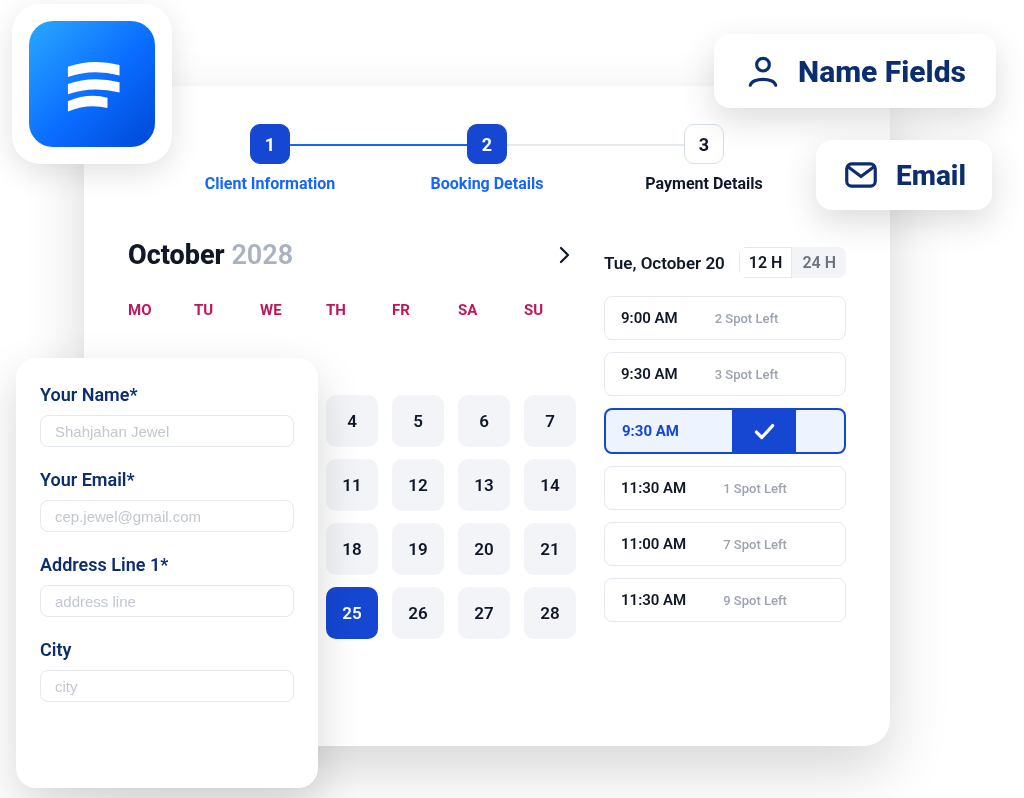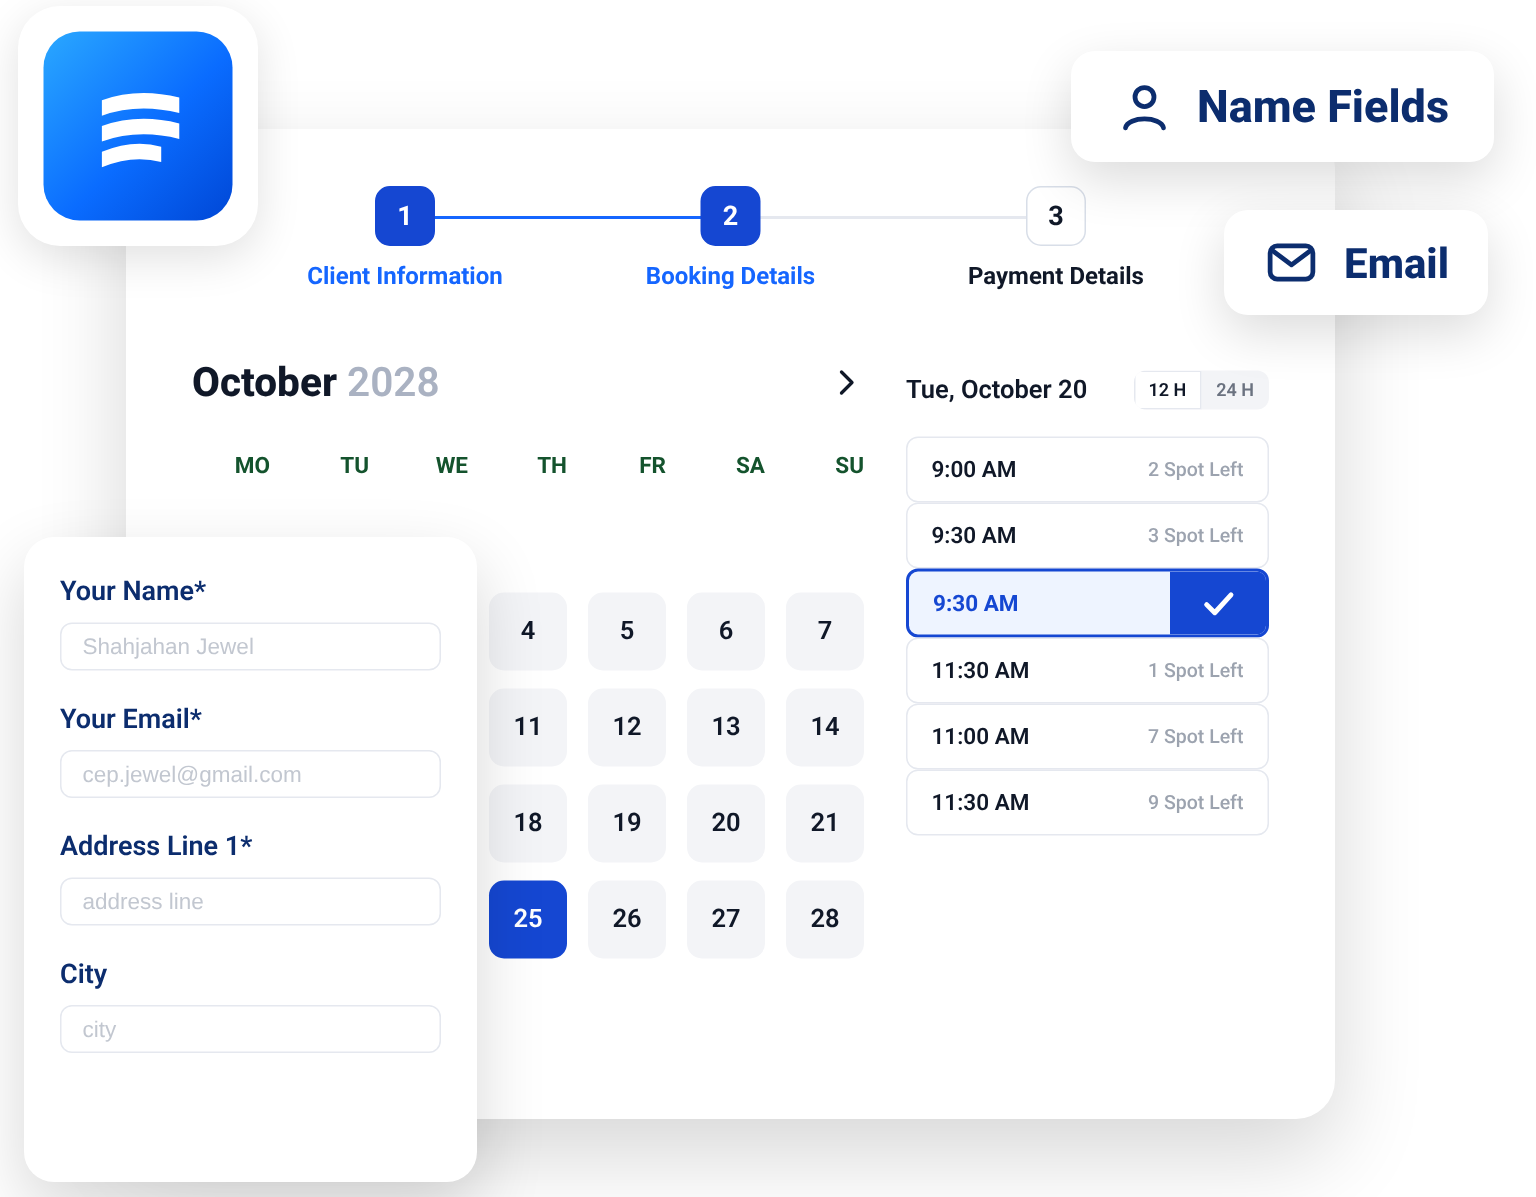--- a/index.html
+++ b/index.html
@@ -88,49 +88,49 @@
     display:flex; align-items:center; justify-content:space-between;
     margin-bottom:30px;
   }
   .cal-head h3 { font-size:27px; font-weight:800; color:#101828; }
   .cal-head .yr { color:#aab2c2; font-weight:600; }
   .chev { width:24px; height:24px; stroke:#101828; cursor:pointer; }
   .dow, .dates {
     display:grid; grid-template-columns:repeat(7, 52px);
     gap:12px 14px;
   }
-  .dow span { text-align:right; font-weight:700; color:#14532d; font-size:15px; }
+  .dow span { text-align:left; font-weight:700; color:#be185d; font-size:15px; }
   .dates { margin-top:12px; }
   .date-cell {
     width:52px; height:52px; border-radius:10px;
     background:#f3f4f7; display:grid; place-items:center;
     font-weight:600; font-size:17px; color:#101828; cursor:pointer;
   }
   .date-cell.blank { background:transparent; cursor:default; }
   .date-cell.sel { background:#1547d2; color:#fff; }
 
   
   .slots { width:258px; }
   .slots-head {
     display:flex; align-items:center; justify-content:space-between;
     margin: 8px 0 18px;
   }
   .slots-head h4 { font-size:17px; font-weight:600; color:#101828; }
   .fmt-toggle {
     display:flex; background:#f3f4f7; border-radius:8px; overflow:hidden;
-    font-size:12px; font-weight:600;
+    font-size:16px; font-weight:600;
   }
   .fmt-toggle span { padding:6px 10px; cursor:pointer; color:#6b7280; }
   .fmt-toggle span.on { background:#fff; color:#101828; box-shadow:0 0 0 1px #e5e8ef inset; }
 
   .slot {
-    display:flex; align-items:center; justify-content:space-between;
+    display:flex; align-items:center; 
     border:1px solid #e5e8ef; border-radius:8px;
-    padding:12px 16px; margin-bottom:0; cursor:pointer;
-    font-size:15px; color:#101828; background:#fff;
+    padding:12px 16px; margin-bottom:12px; cursor:pointer;
+    font-size:15px; color:#101828; background:#fff;gap:37px;
   }
   .slot .left { font-weight:600; }
   .slot .right { color:#9ca3af; font-size:13px; font-weight:500; }
   .slot.sel {
     border:2px solid #1547d2; padding:0; overflow:hidden;
     background:#eef4ff;
   }
   .slot.sel .right { background:#1547d2; align-self:stretch; display:grid; place-items:center; width:64px; }
   .slot.sel .left { padding:12px 16px; color:#1547d2; font-weight:700; }
   .slot.sel .right svg { stroke:#fff; width:26px; height:26px; }

